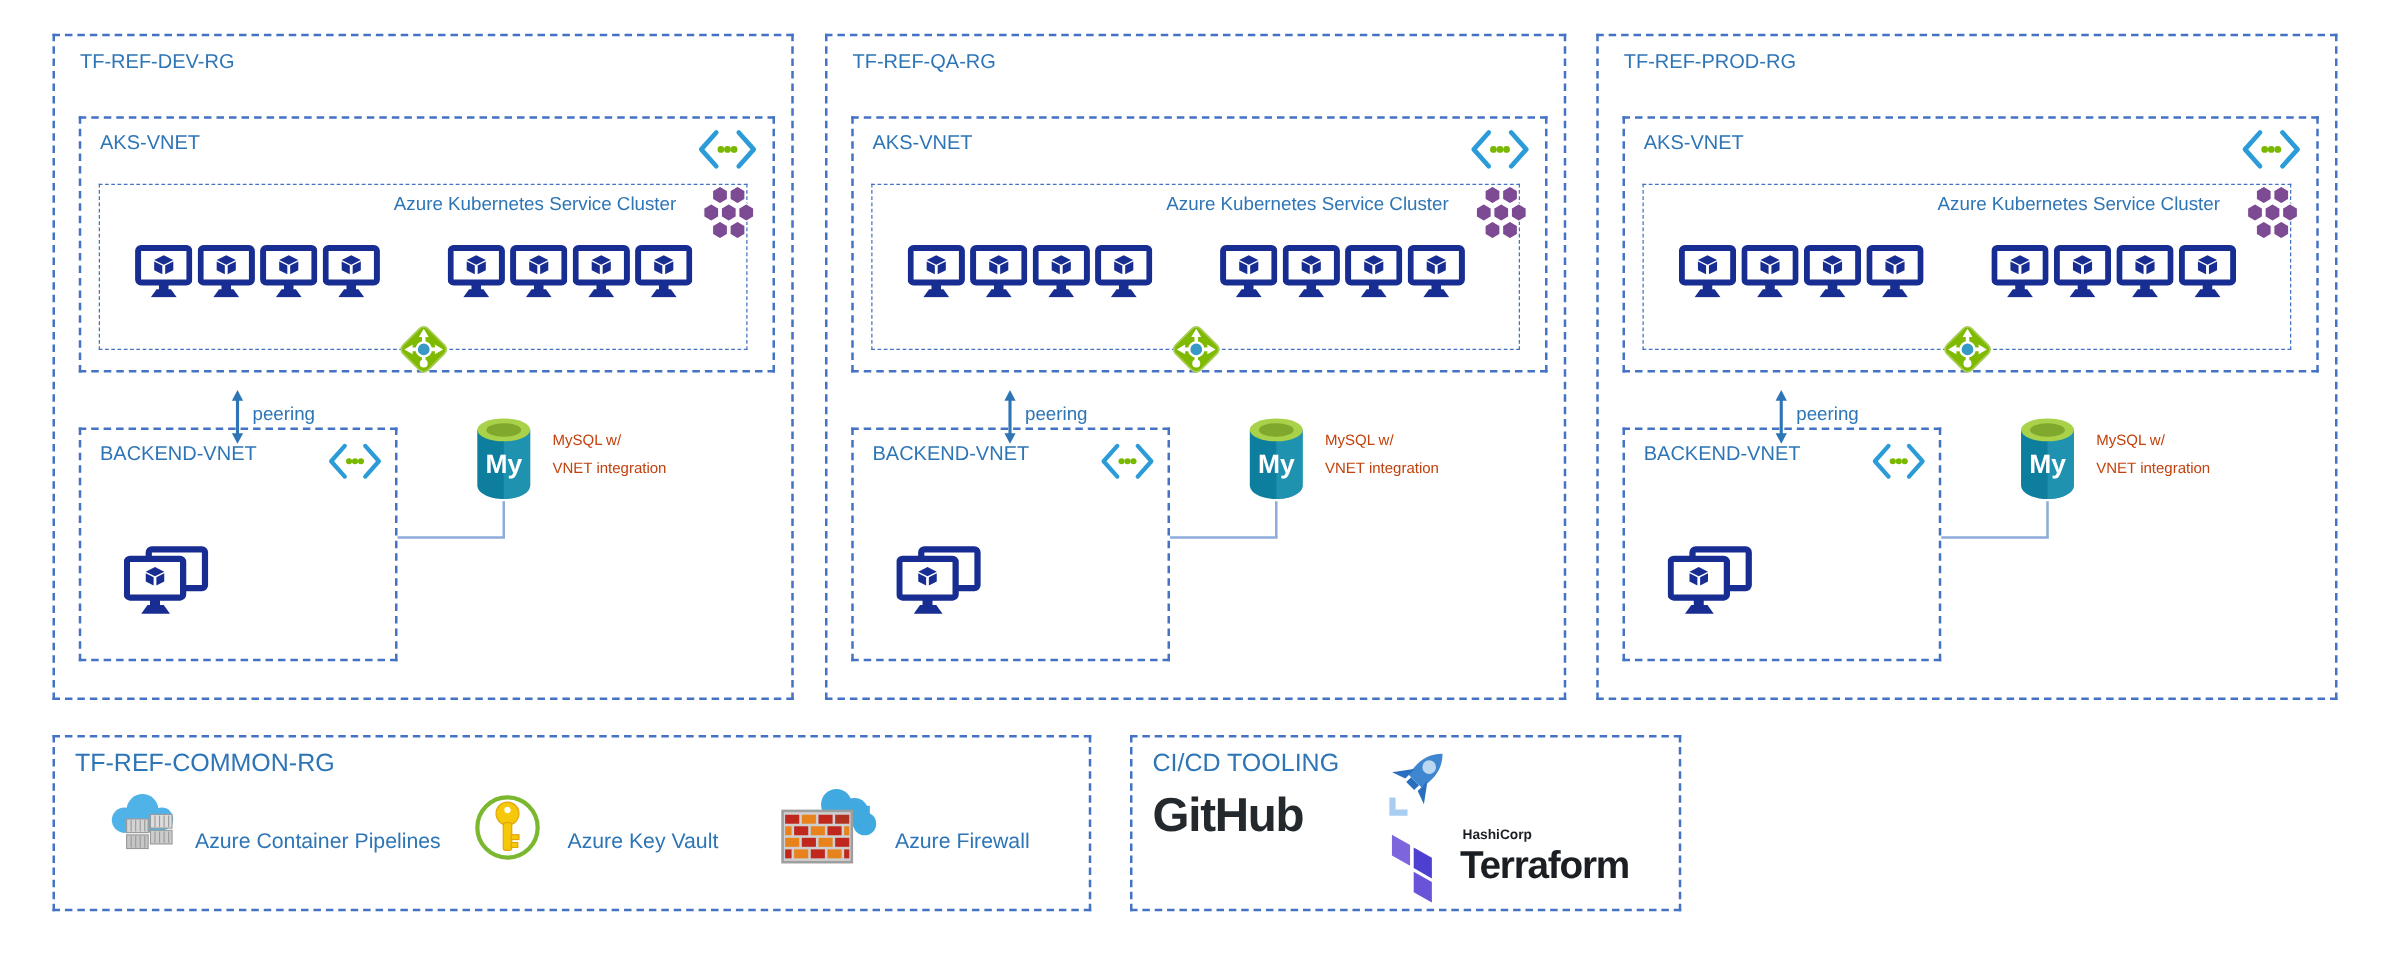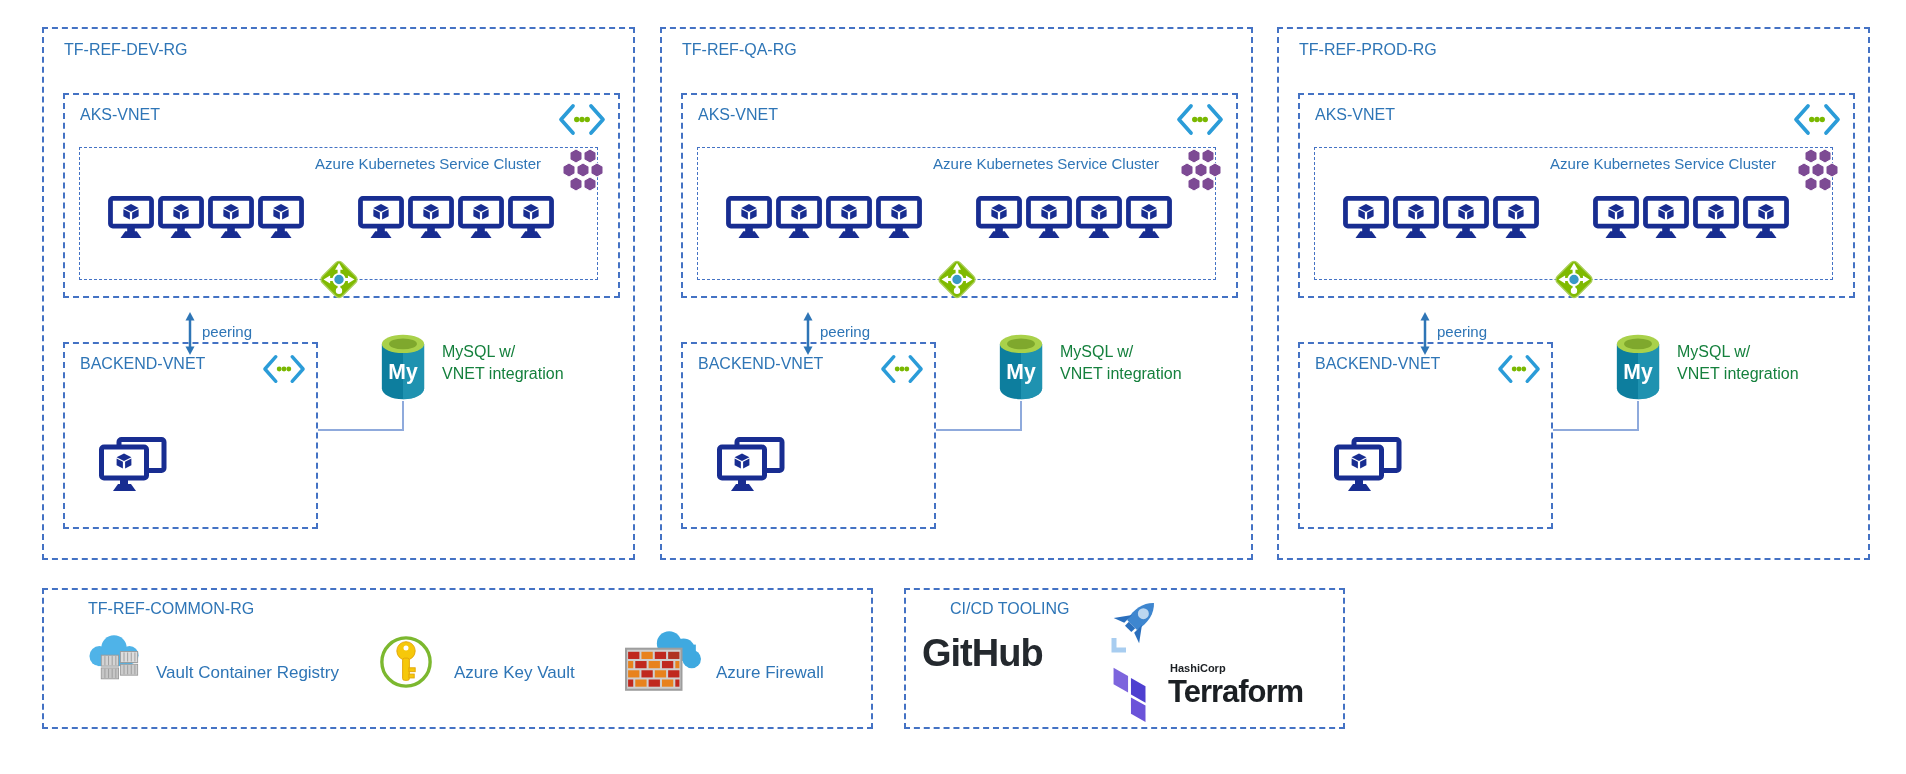--- a/index.html
+++ b/index.html
@@ -19,28 +19,28 @@
   .monitor{width:46px;height:42px;margin-right:4px;flex:0 0 auto;}
   .node-gap{width:50px;flex:0 0 auto;}
   .lb-icon{position:absolute;left:50%;bottom:-23px;transform:translateX(-50%);width:45px;height:45px;}
   .peering{position:absolute;left:138px;top:282px;width:120px;height:46px;}
   .peering svg{position:absolute;left:0;top:0;width:16px;height:45px;}
   .peering-label{position:absolute;left:20px;top:12px;font-size:15px;color:#2e75b6;white-space:nowrap;}
   .backend-box{left:19px;top:313px;width:255px;height:187px;}
   .backend-box .vnet-icon{width:44px;height:30px;top:10px;right:10px;}
   .vm-icon{position:absolute;left:34px;top:92px;width:68px;height:64px;}
   .mysql-icon{position:absolute;left:334px;top:304px;width:50px;height:68px;}
-  .mysql-label{position:absolute;left:398px;top:312px;font-size:16px;color:#15803d;line-height:22px;white-space:nowrap;}
+  .mysql-label{position:absolute;left:398px;top:312px;font-size:12px;color:#c2410c;line-height:22px;white-space:nowrap;}
   .conn{position:absolute;background:#8faadc;}
   .conn-v{left:358px;top:372px;width:2px;height:29px;}
   .conn-h{left:274px;top:400px;width:86px;height:2px;}
 
   
   .panel{position:absolute;top:588px;height:141px;border:2px dashed #4472c4;box-sizing:border-box;background:#fff;}
-  .panel-title{position:absolute;left:16px;top:10px;font-size:16px;color:#2e75b6;white-space:nowrap;margin-left:28px;}
+  .panel-title{position:absolute;left:16px;top:10px;font-size:20px;color:#2e75b6;white-space:nowrap;}
   #common{left:42px;width:831px;}
   #cicd{left:904px;width:441px;}
   #monitoring{left:1375px;width:496px;}
   .svc-label{position:absolute;font-size:17px;color:#2e75b6;white-space:nowrap;}
   .acr-icon{position:absolute;left:40px;top:42px;width:60px;height:50px;}
   .acr-label{left:112px;top:73px;}
   .kv-icon{position:absolute;left:334px;top:44px;width:56px;height:56px;}
   .kv-label{left:410px;top:73px;}
   .fw-icon{position:absolute;left:580px;top:38px;width:78px;height:64px;}
   .fw-label{left:672px;top:73px;}
@@ -460,21 +460,21 @@
     </div>
     <div class="conn conn-v"></div>
     <div class="conn conn-h"></div>
   </section>
 
   <section class="panel" id="common">
     <div class="panel-title">TF-REF-COMMON-RG</div>
     <svg class="acr-icon">
         <use href="#sym-acr"></use>
       </svg>
-    <div class="svc-label acr-label">Vault Container Registry</div>
+    <div class="svc-label acr-label">Azure Container Pipelines</div>
     <svg class="kv-icon">
         <use href="#sym-keyvault"></use>
       </svg>
     <div class="svc-label kv-label">Azure Key Vault</div>
     <svg class="fw-icon">
         <use href="#sym-firewall"></use>
       </svg>
     <div class="svc-label fw-label">Azure Firewall</div>
   </section>
 

